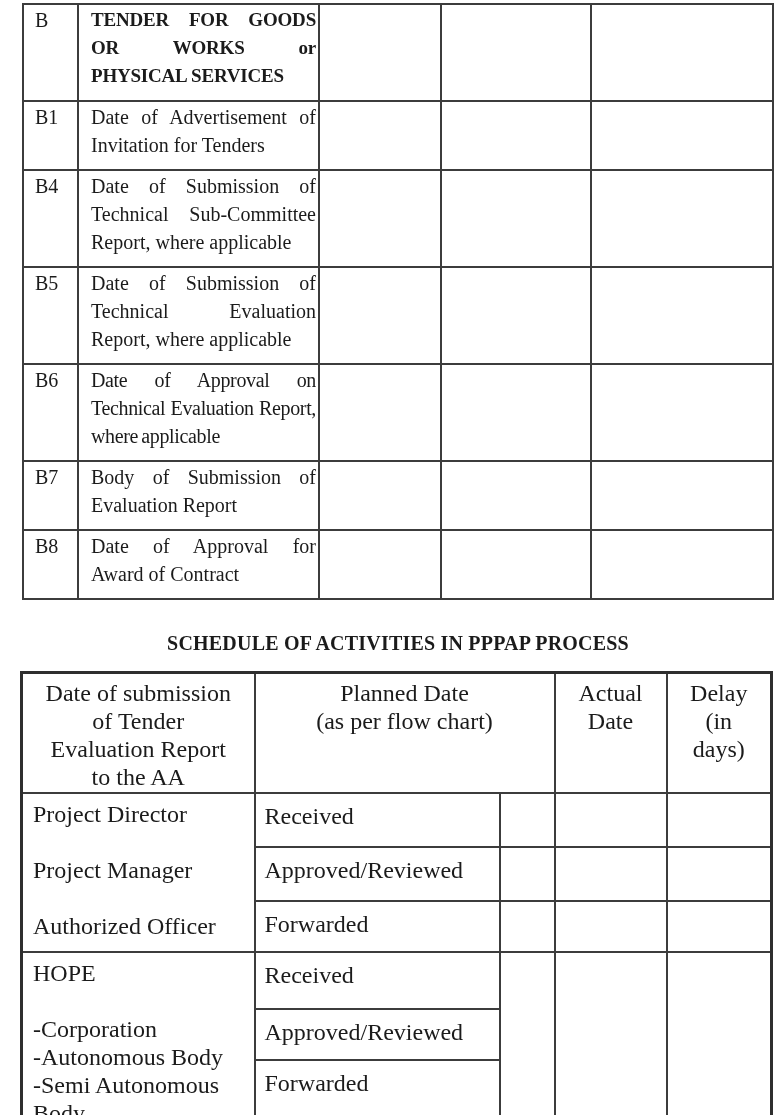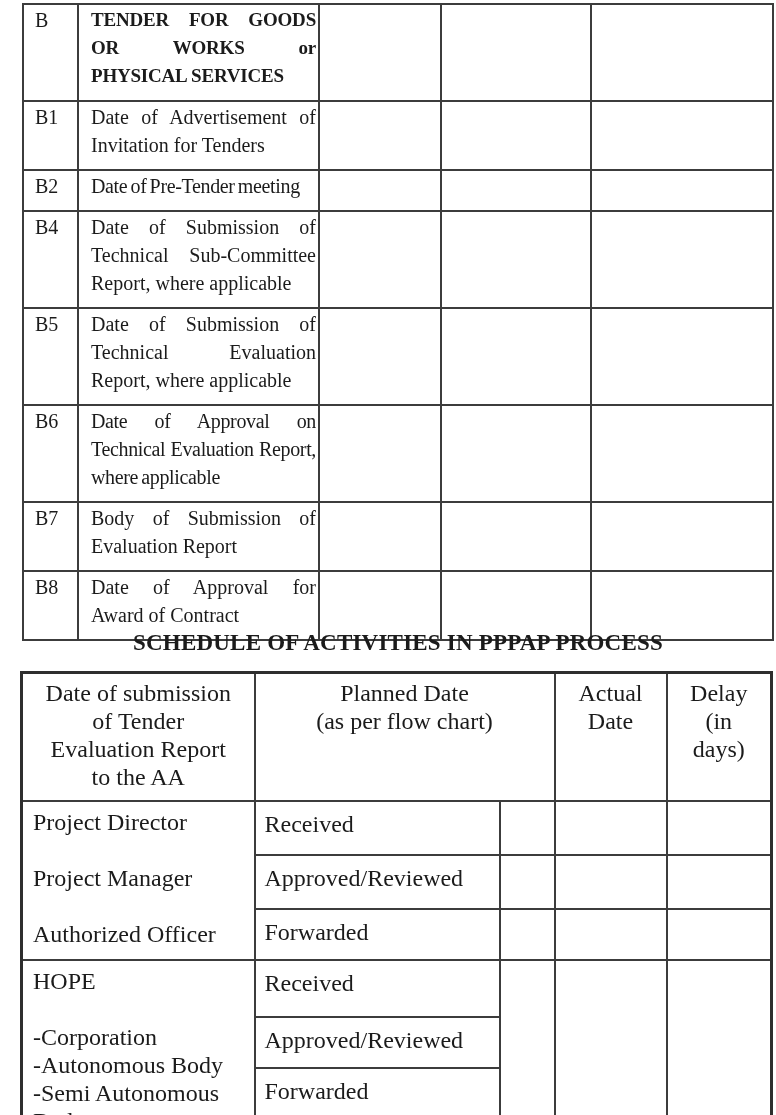--- a/index.html
+++ b/index.html
@@ -38,38 +38,38 @@
   .t1 td.blank { padding: 0; }
 
   
   .title {
     position: absolute;
     left: 20px;
     top: 628px;
     width: 756px;
     text-align: center;
     font-weight: bold;
-    font-size: 23px;
+    font-size: 20px;
     line-height: 30px;
     letter-spacing: 0.2px;
   }
 
   
   .t2 {
     left: 20px;
     top: 671px;
     width: 750px;
     font-size: 24px;
     line-height: 28px;
     border: 3px solid #2e2e2e;
   }
   .t2 td.hdr {
     text-align: center;
     white-space: pre-line;
-    padding: 5px 2px 9px 2px;
+    padding: 5px 2px 1px 2px;
   }
   .t2 td.auth {
     white-space: pre-line;
     padding: 6px 4px 11px 10px;
   }
   .t2 td.step { padding: 8px 4px 2px 9px; }
   .t2 td.blank { padding: 0; }
 </style>
 </head>
 <body>
@@ -88,27 +88,20 @@
       <tr class="rowB" style="height:79px">
         <td class="code">B</td>
         <td class="desc">TENDER FOR GOODS OR WORKS or PHYSICAL SERVICES</td>
         <td class="blank"></td>
         <td class="blank"></td>
         <td class="blank"></td>
       </tr>
       <tr style="height:58px">
         <td class="code">B1</td>
         <td class="desc">Date of Advertisement of Invitation for Tenders</td>
-        <td class="blank"></td>
-        <td class="blank"></td>
-        <td class="blank"></td>
-      </tr>
-      <tr style="height:32px">
-        <td class="code">B2</td>
-        <td class="desc tight">Date of Pre-Tender meeting</td>
         <td class="blank"></td>
         <td class="blank"></td>
         <td class="blank"></td>
       </tr>
       <tr style="height:89px">
         <td class="code">B4</td>
         <td class="desc">Date of Submission of Technical Sub-Committee Report, where applicable</td>
         <td class="blank"></td>
         <td class="blank"></td>
         <td class="blank"></td>

